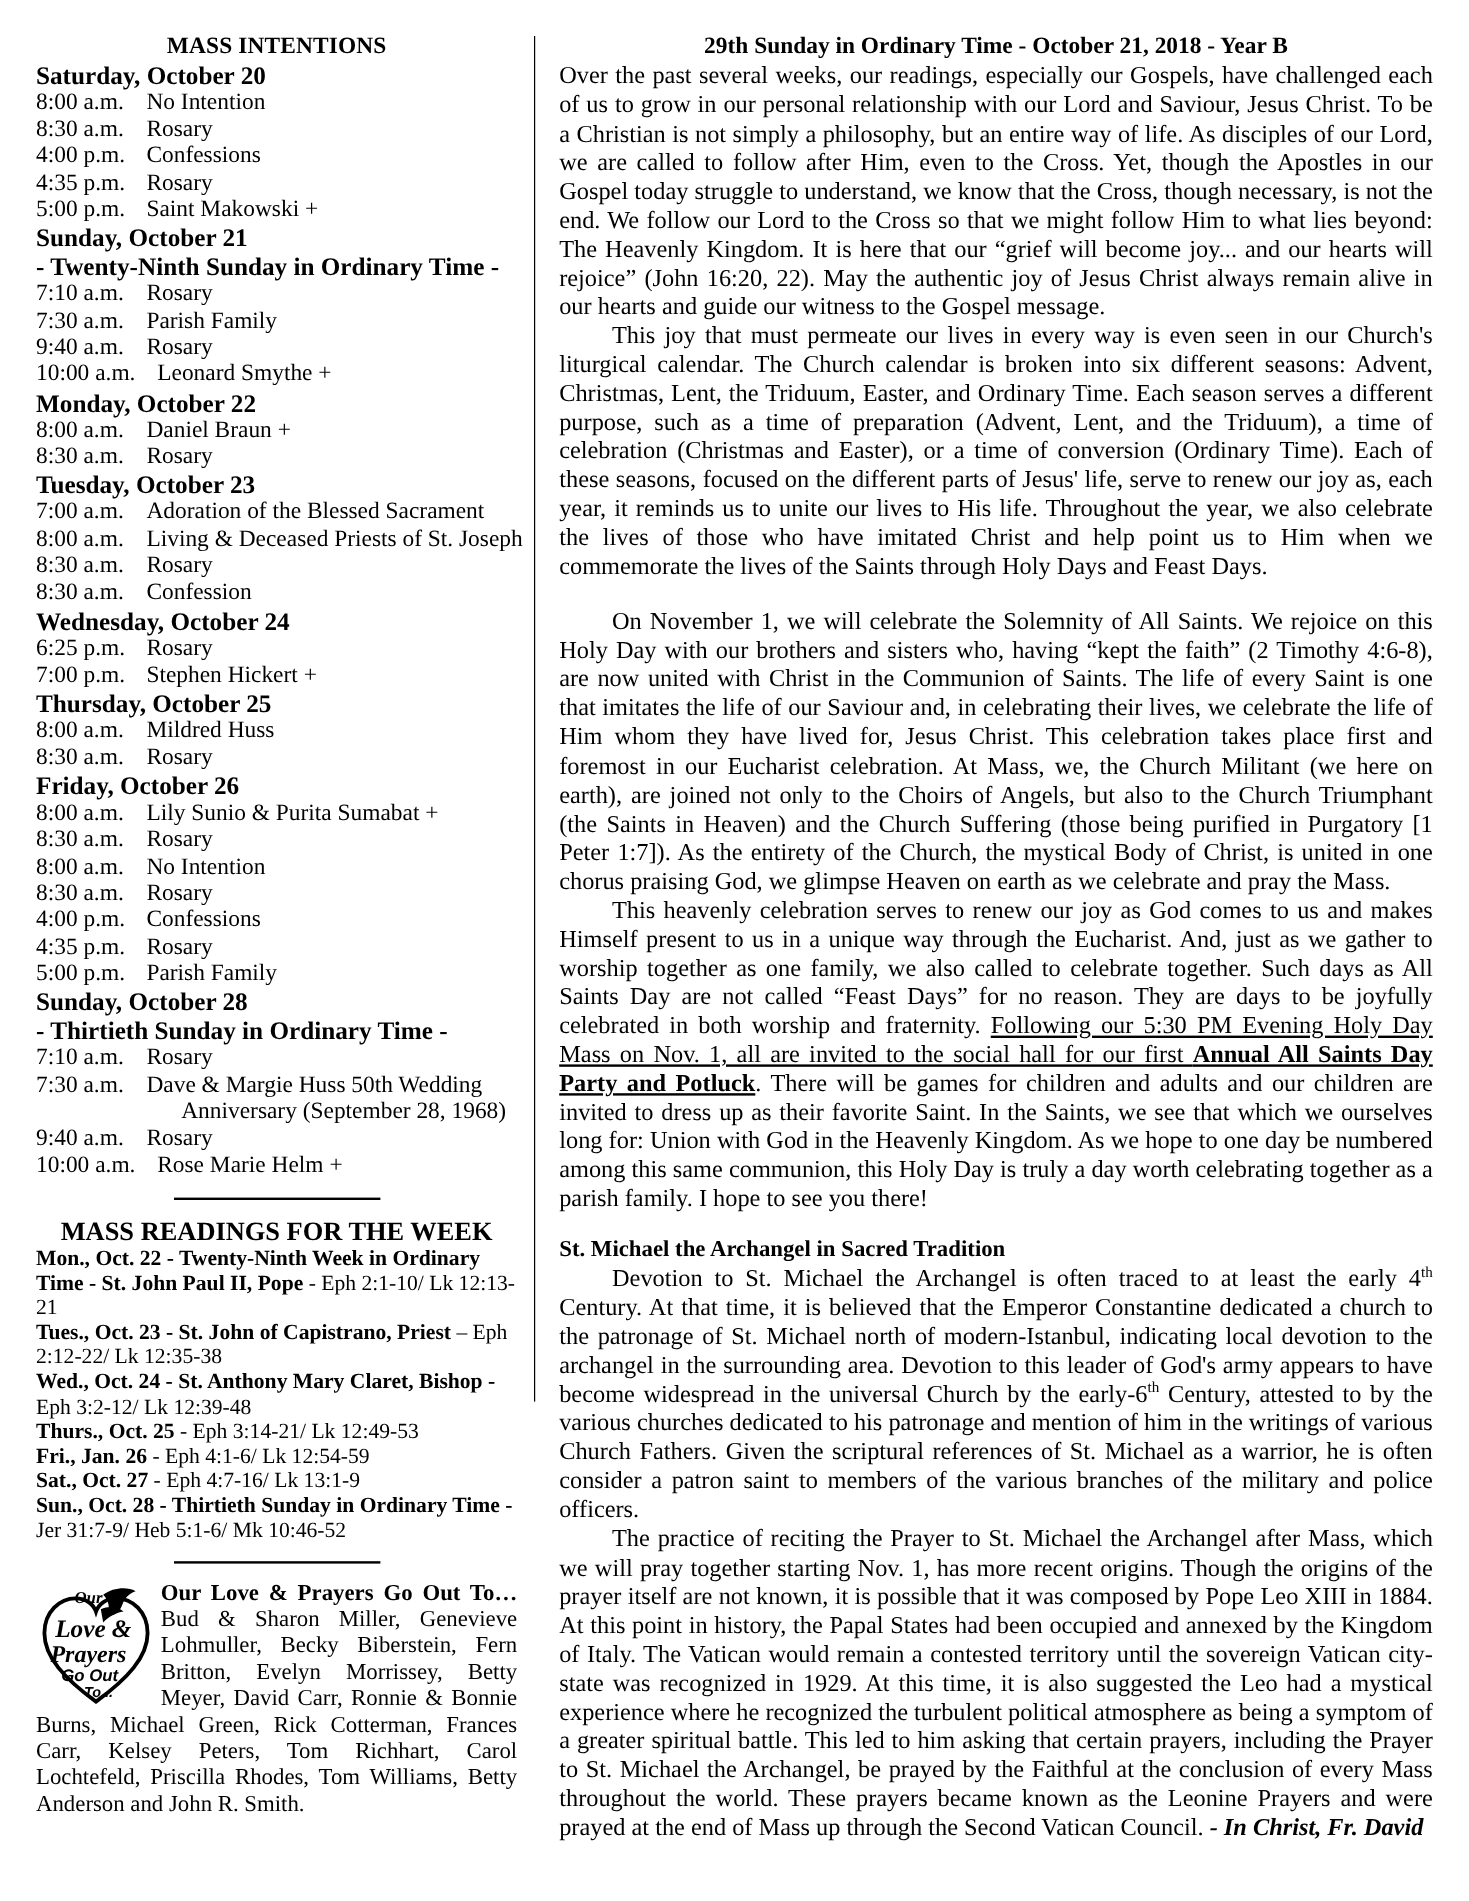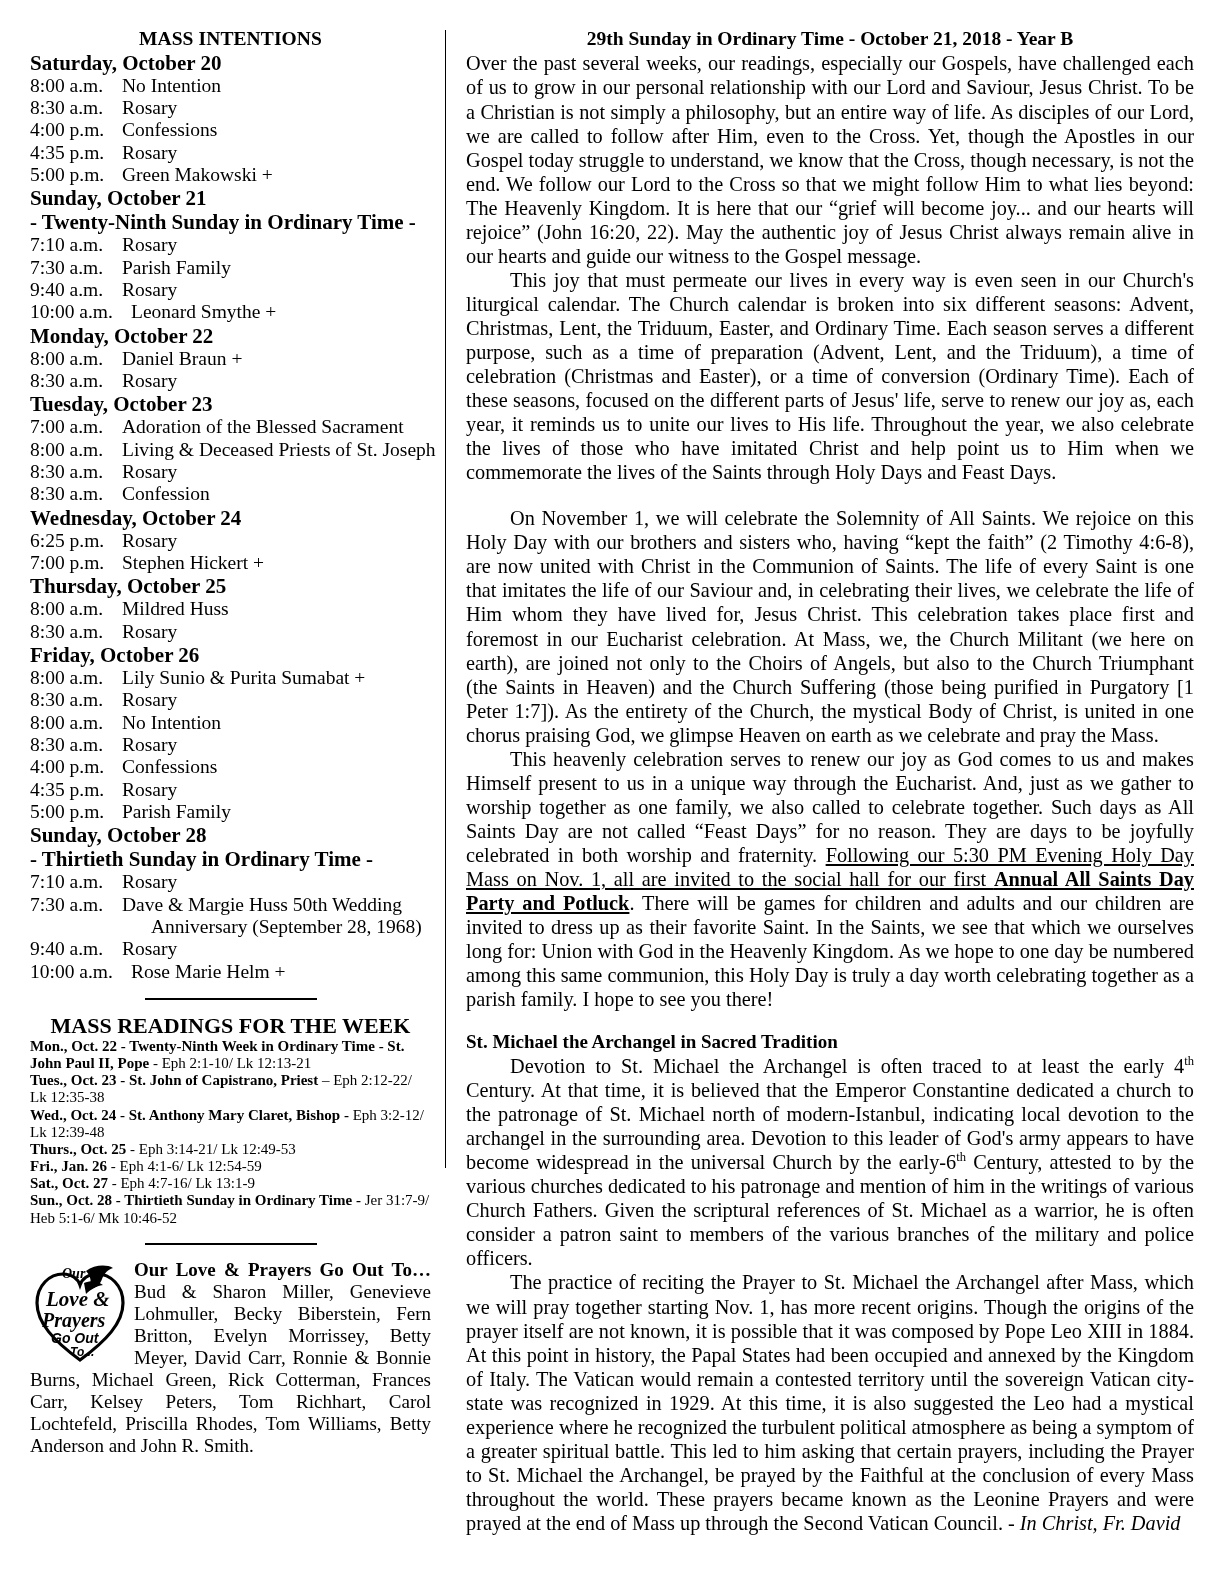--- a/index.html
+++ b/index.html
@@ -92,21 +92,21 @@
   .rule.rule2 { margin: 16px auto 14px auto; }
 
   .readings-title {
     font-weight: bold;
     font-size: 22px;
     text-align: center;
     line-height: 1.14;
     margin: 0 0 0 0;
   }
   .reading {
-    font-size: 15px;
+    font-size: 18px;
     line-height: 1.145;
     margin: 0;
     text-align: left;
   }
   .reading b { font-weight: bold; }
 
   
   .prayers {
     margin-top: 2px;
     font-size: 19px;
@@ -144,21 +144,21 @@
   .spacer { height: 22px; }
   .spacer.small { height: 20px; }
   .sub-head {
     font-weight: bold;
     font-size: 19px;
     line-height: 1.2;
     margin: 0;
   }
   .u { text-decoration: underline; }
   .bu { font-weight: bold; text-decoration: underline; }
-  .it { font-style: italic; }
+  .it { font-style: italic; font-weight: bold; }
   sup { font-size: .62em; vertical-align: super; line-height: 0; }
 </style>
 </head>
 <body>
 
 <div class="page">
 
   <div class="col-left">
 
     <div class="section-title">MASS INTENTIONS</div>
@@ -176,21 +176,21 @@
         <div class="mass-row">
           <span class="t w1">4:00 p.m.</span>
           <span class="d">Confessions</span>
         </div>
         <div class="mass-row">
           <span class="t w1">4:35 p.m.</span>
           <span class="d">Rosary</span>
         </div>
         <div class="mass-row">
           <span class="t w1">5:00 p.m.</span>
-          <span class="d">Green Makowski +</span>
+          <span class="d">Saint Makowski +</span>
         </div>
         <div class="day-head">Sunday, October 21</div>
         <div class="day-head">- Twenty-Ninth Sunday in Ordinary Time -</div>
         <div class="mass-row">
           <span class="t w1">7:10 a.m.</span>
           <span class="d">Rosary</span>
         </div>
         <div class="mass-row">
           <span class="t w1">7:30 a.m.</span>
           <span class="d">Parish Family</span>

